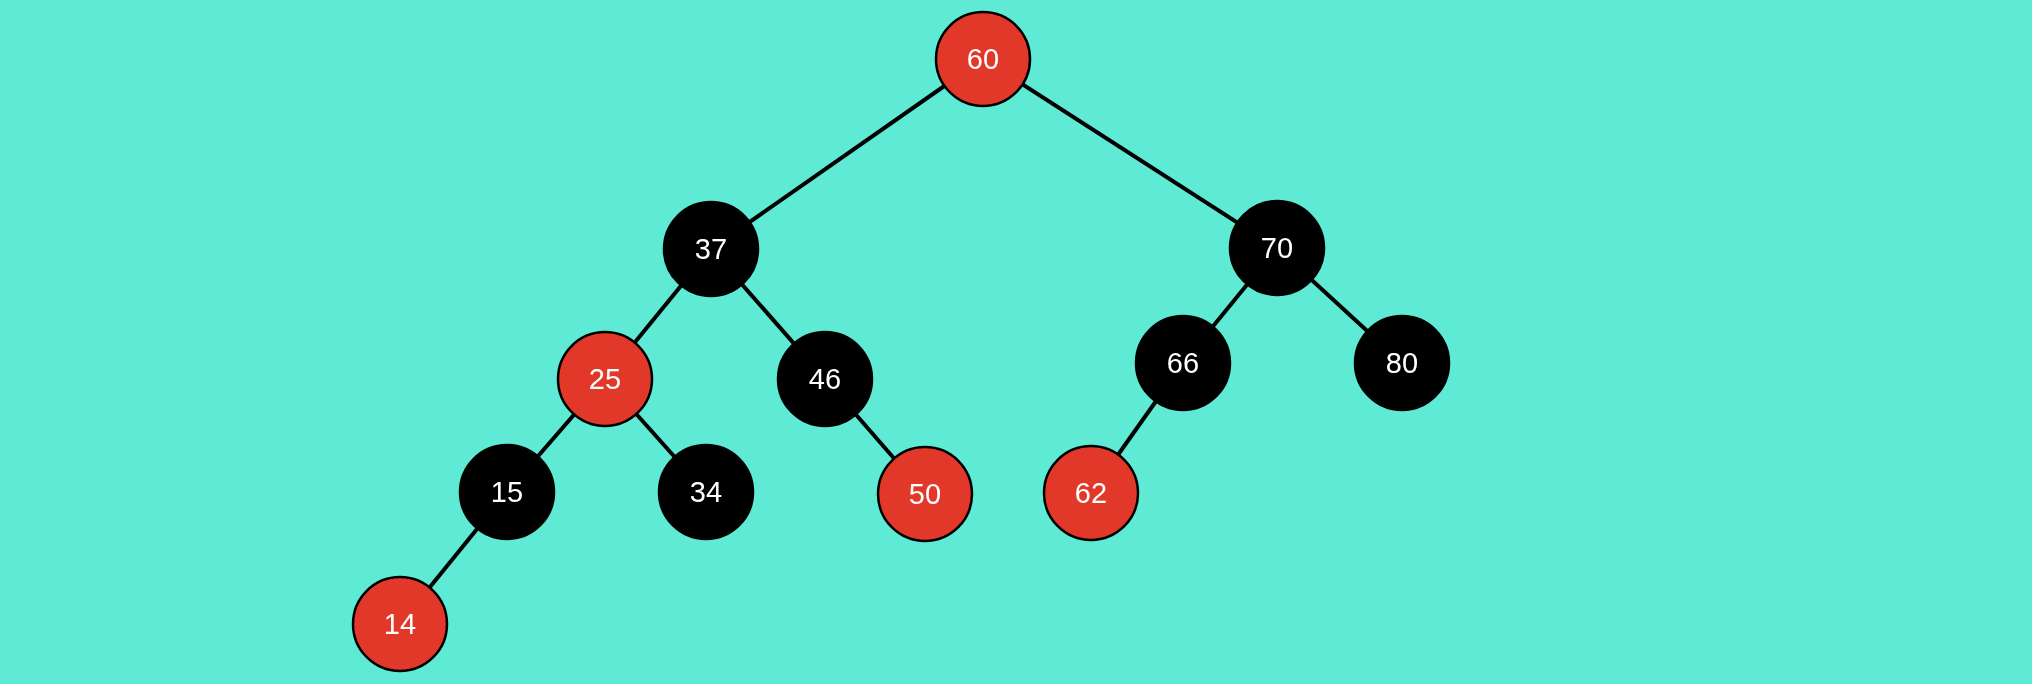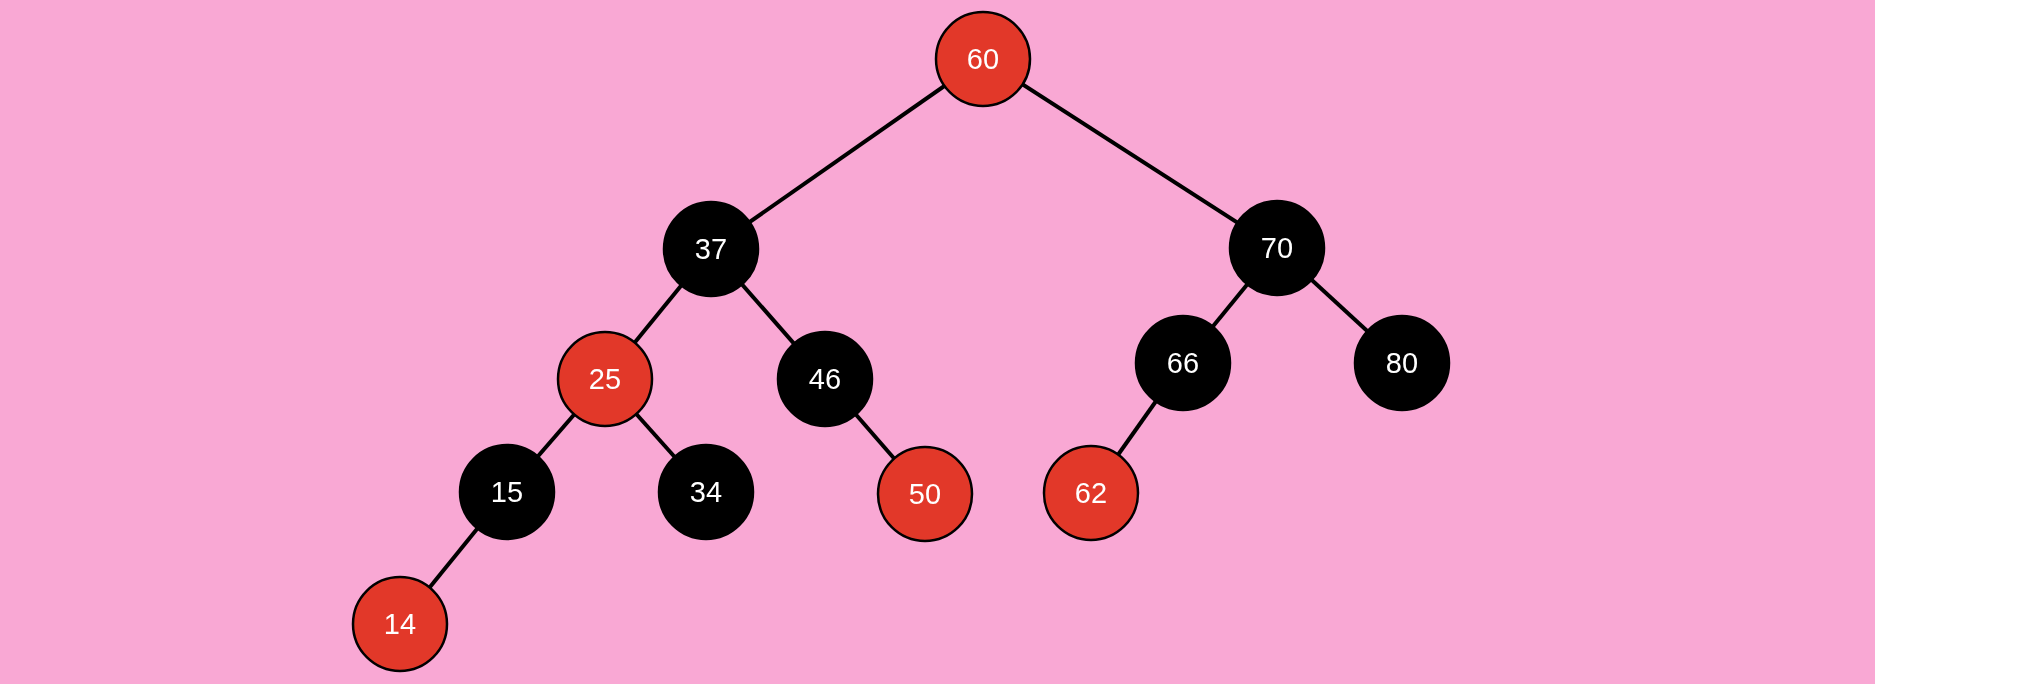--- a/index.html
+++ b/index.html
@@ -2,23 +2,23 @@
 <html><head>
 <meta charset="utf-8">
 <style>
   html, body {
     margin: 0;
     padding: 0;
     background: #ffffff;
   }
   .canvas {
     position: relative;
-    width: 1875px;
+    width: 2032px;
     height: 684px;
-    background: #f9a8d4;
+    background: #5eead4;
     overflow: hidden;
     font-family: "Liberation Sans", sans-serif;
   }
   svg {
     display: block;
   }
   .tree-edge {
     stroke: #000000;
     stroke-width: 4;
     fill: none;

